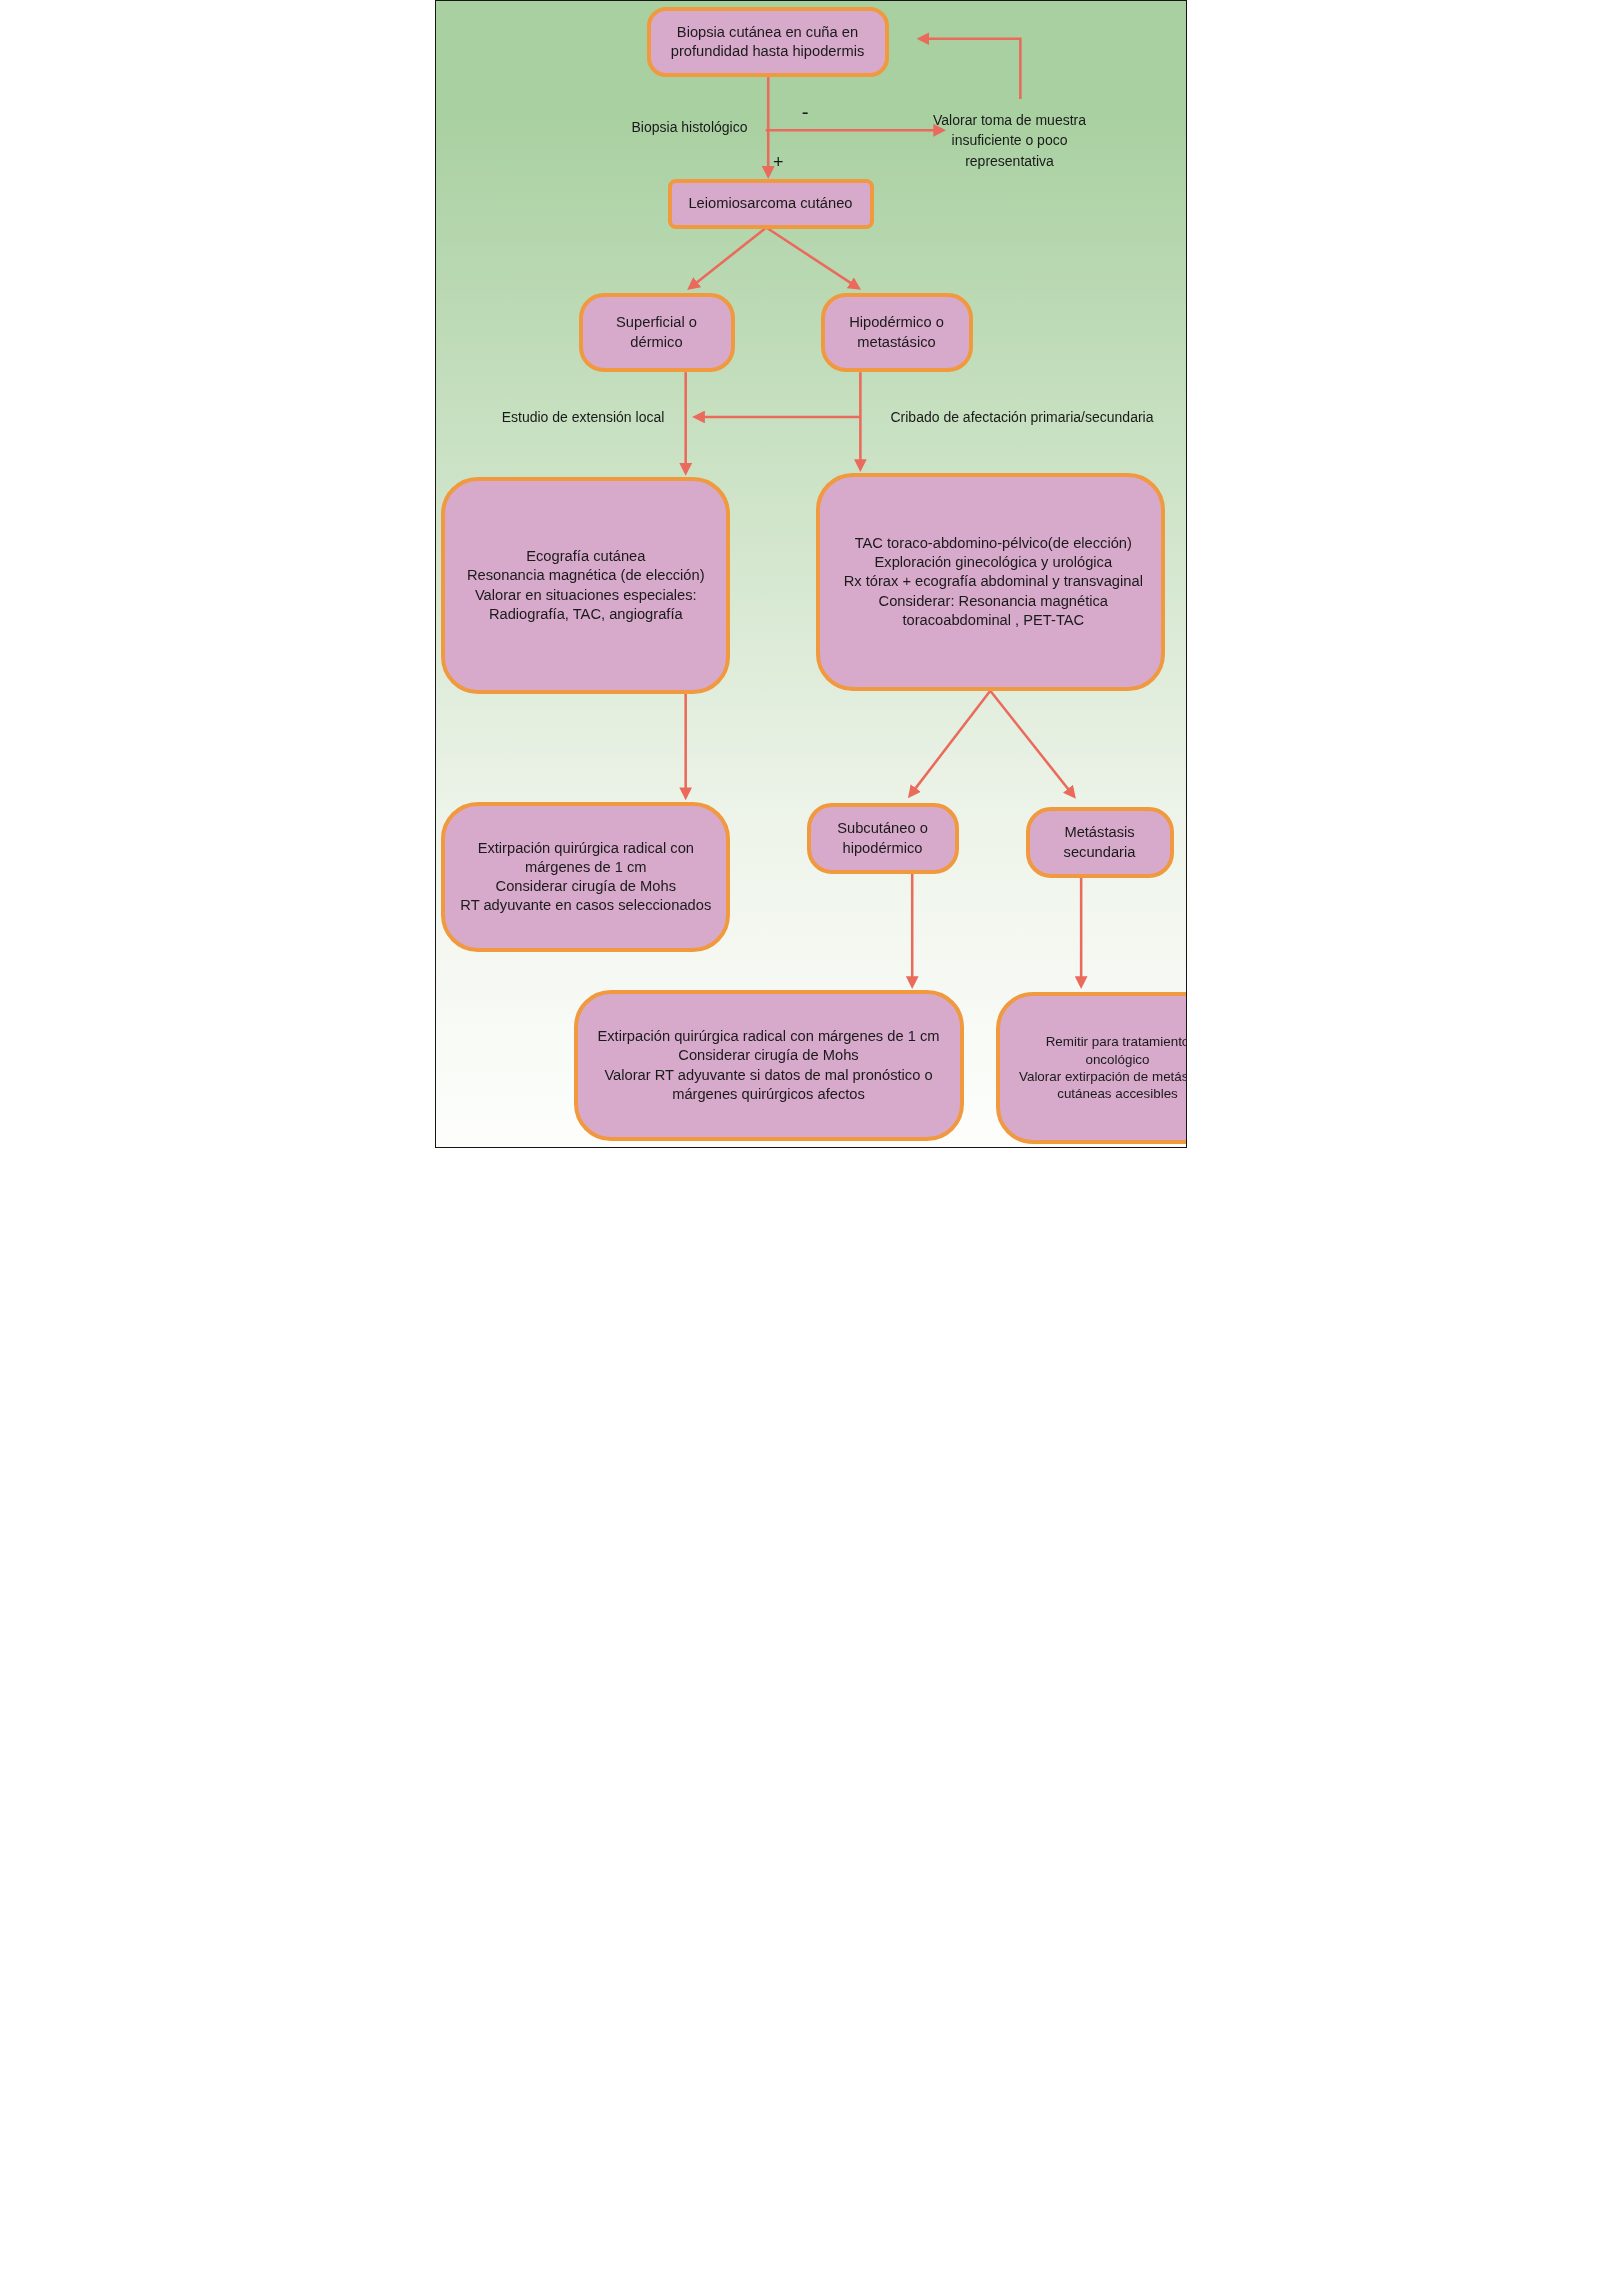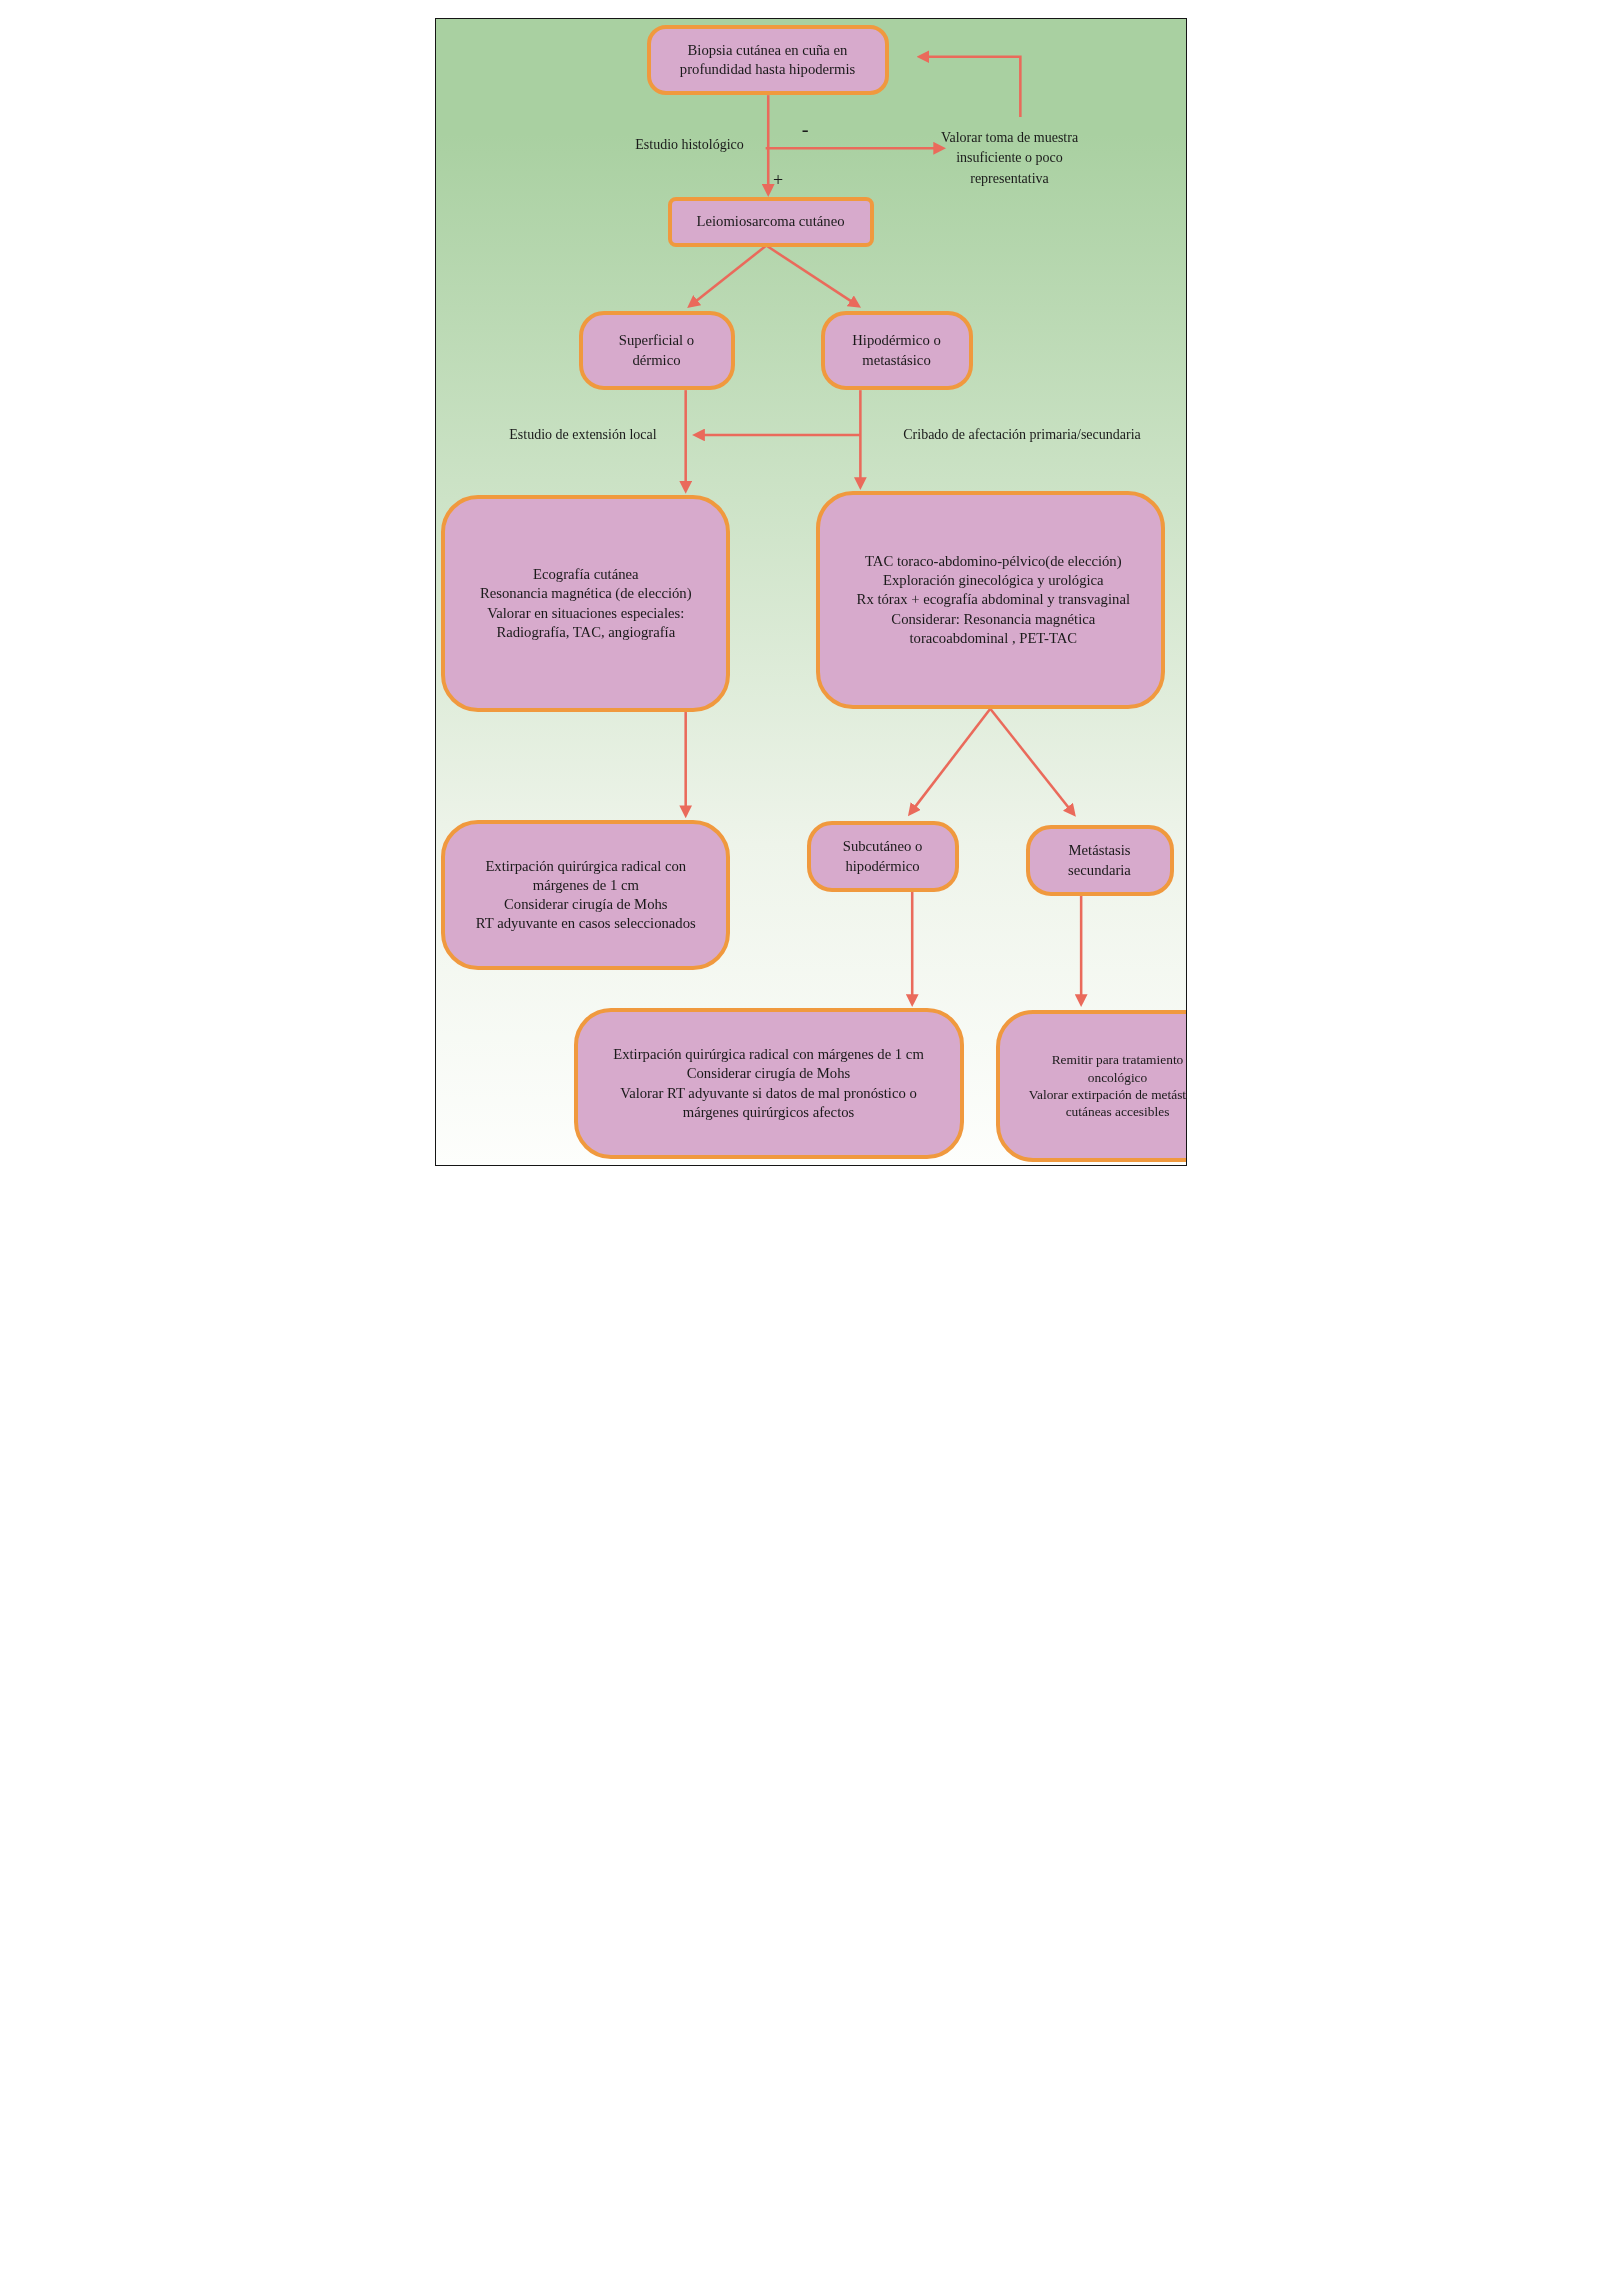--- a/index.html
+++ b/index.html
@@ -3,25 +3,24 @@
 <meta charset="utf-8">
 <style>
   :root{
     --node_fill:#d7aacc; --node_border:#f0993e; --arrow:#ea6a5b;
     --text:#1a1a1a; --bg_top:#a9d0a1; --bg_mid:#cde3c7; --bg_low:#eef4ea;
     --bg_bottom:#fdfefc; --frame:#151515;
   }
   html,body{margin:0;padding:0;background:#ffffff;}
   body{font-family:"Liberation Sans","DejaVu Sans",sans-serif;color:var(--text,#1a1a1a);}
   .canvas{
-    position:relative;width:752px;height:1148px;margin:18px auto;
+    position:relative;width:752px;height:1148px;margin:0 auto;
     border:1.9px solid var(--frame,#151515);box-sizing:border-box;overflow:hidden;
     background:linear-gradient(180deg,var(--bg_top,#a9d0a1) 0%,var(--bg_top,#a9d0a1) 10%,
       var(--bg_mid,#cde3c7) 42%,var(--bg_low,#eef4ea) 72%,var(--bg_bottom,#fdfefc) 100%);
-    font-family:Liberation Serif, serif;
   }
   .connectors{position:absolute;left:0;top:0;width:811px;height:1148px;pointer-events:none;}
   .conn{fill:none;stroke:var(--arrow,#ea6a5b);stroke-width:4;}
   .ah{fill:var(--arrow,#ea6a5b);}
   .node{
     position:absolute;box-sizing:border-box;
     background:var(--node_fill,#d7aacc);
     border:4.5px solid var(--node_border,#f0993e);
     border-radius:25px;
     display:flex;align-items:center;justify-content:center;
@@ -114,21 +113,21 @@
   <div class="node big" id="n-trat-subcutaneo">Extirpación quirúrgica radical con márgenes de 1 cm
 Considerar cirugía de Mohs
 Valorar RT adyuvante si datos de mal pronóstico o
 márgenes quirúrgicos afectos</div>
 
   <div class="node big" id="n-trat-metastasis">Remitir para tratamiento
 oncológico
 Valorar extirpación de metástasis
 cutáneas accesibles</div>
 
-  <div class="edge-label" id="l-estudio">Estudio histológico</div>
+  <div class="edge-label" id="l-estudio">Biopsia histológico</div>
 
   <div class="edge-label" id="l-minus">-</div>
 
   <div class="edge-label" id="l-plus">+</div>
 
   <div class="edge-label" id="l-valorar">Valorar toma de muestra
 insuficiente o poco
 representativa</div>
 
   <div class="edge-label" id="l-extension">Estudio de extensión local</div>

